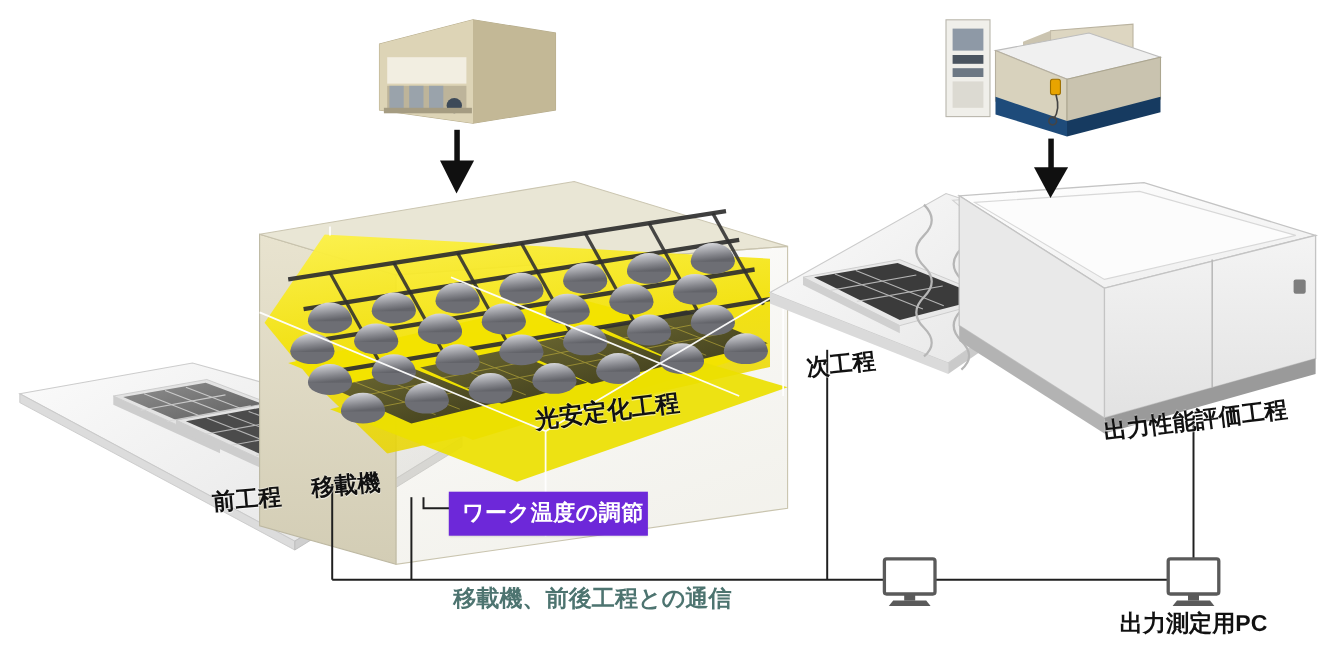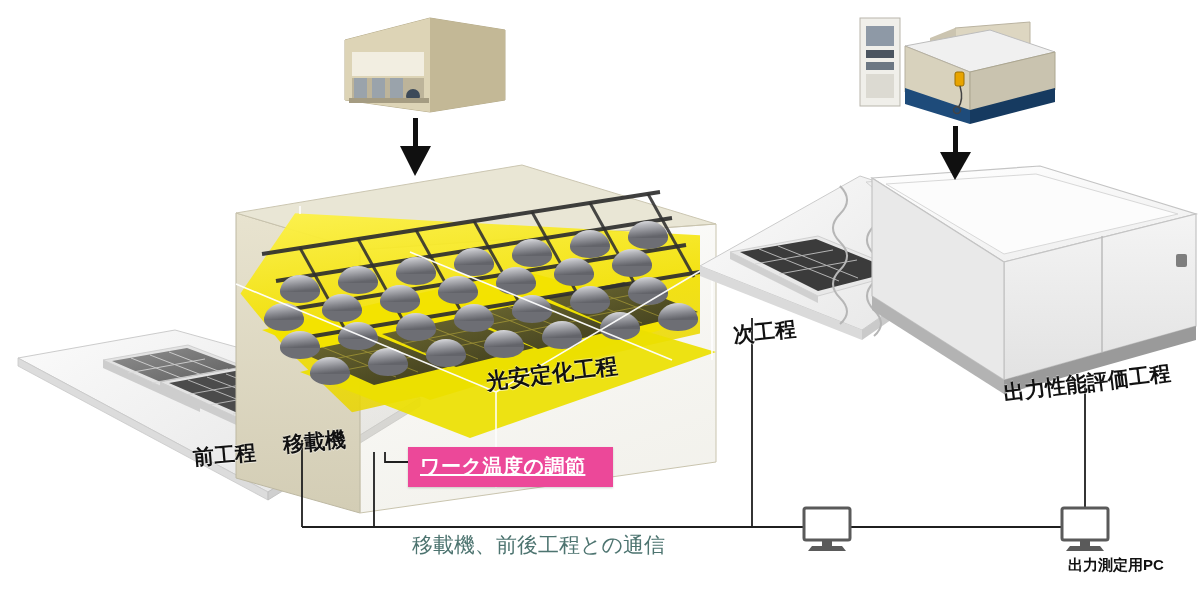--- a/index.html
+++ b/index.html
@@ -13,28 +13,27 @@
     width:1200px;height:600px;
     background:#ffffff;
     overflow:hidden;
   }
   #scene{position:absolute;inset:0;}
   .lbl{position:absolute;white-space:nowrap;line-height:1;}
   .lbl-black{
     color:#111111;font-weight:bold;
     text-shadow:0 1px 0 rgba(255,255,255,.55),0 -1px 0 rgba(255,255,255,.35);
   }
-  .lbl-teal{color:#4d7470;font-weight:normal;}
+  .lbl-teal{color:#4d7470;font-weight:bold;}
   .chip{
     position:absolute;
-    background:#ec4899;color:#ffffff;font-weight:bold;
-    padding:6px 28px 7px 12px;
+    background:#6d28d9;color:#ffffff;font-weight:bold;
+    padding:6px 4px 7px 12px;
     letter-spacing:.5px;
     box-shadow:0 1px 2px rgba(0,0,0,.18);
-    text-decoration:underline;
   }
 </style>
 </head>
 <body>
 
 <div id="stage">
 
   <svg id="scene" viewBox="0 0 1200 600">
     <defs>
       <linearGradient id="gDome" x1="0" y1="0" x2="0.25" y2="1">
@@ -436,15 +435,15 @@
 
   <div class="lbl lbl-black" style="left:733px;top:321px;font-size:21px;transform:rotate(-6deg);">次工程</div>
 
   <div class="lbl lbl-black" style="left:1003px;top:372px;font-size:21px;transform:rotate(-7deg);">出力性能評価工程</div>
 
   <div class="chip" style="left:408px;top:447px;font-size:20px;">ワーク温度の調節</div>
 
   <div class="lbl lbl-teal" style="left:412px;top:534px;font-size:21px;">移載機、前後工程との通信</div>
 
 
-  <div class="lbl lbl-black" style="left:1068px;top:557px;font-size:15px;text-align:right;">出力測定用PC</div>
+  <div class="lbl lbl-black" style="left:1018px;top:557px;font-size:21px;text-align:right;">出力測定用PC</div>
 
 </div>
 
 </body></html>

